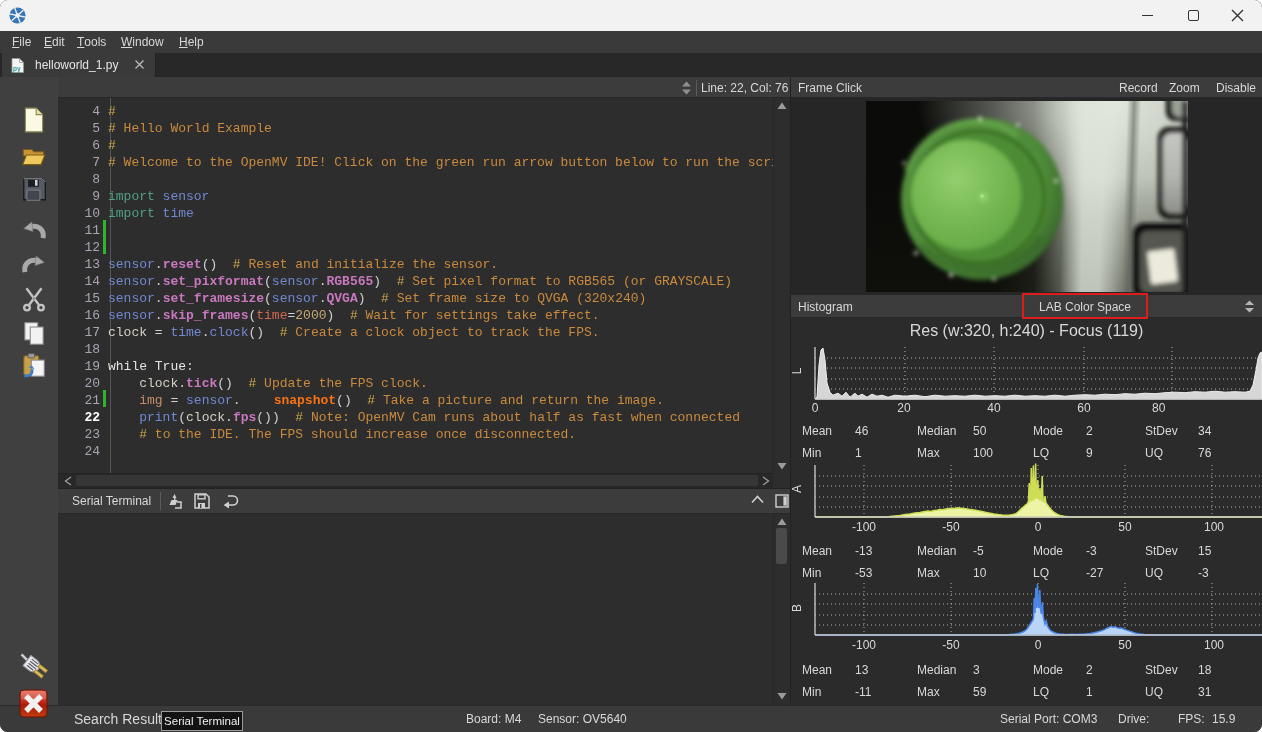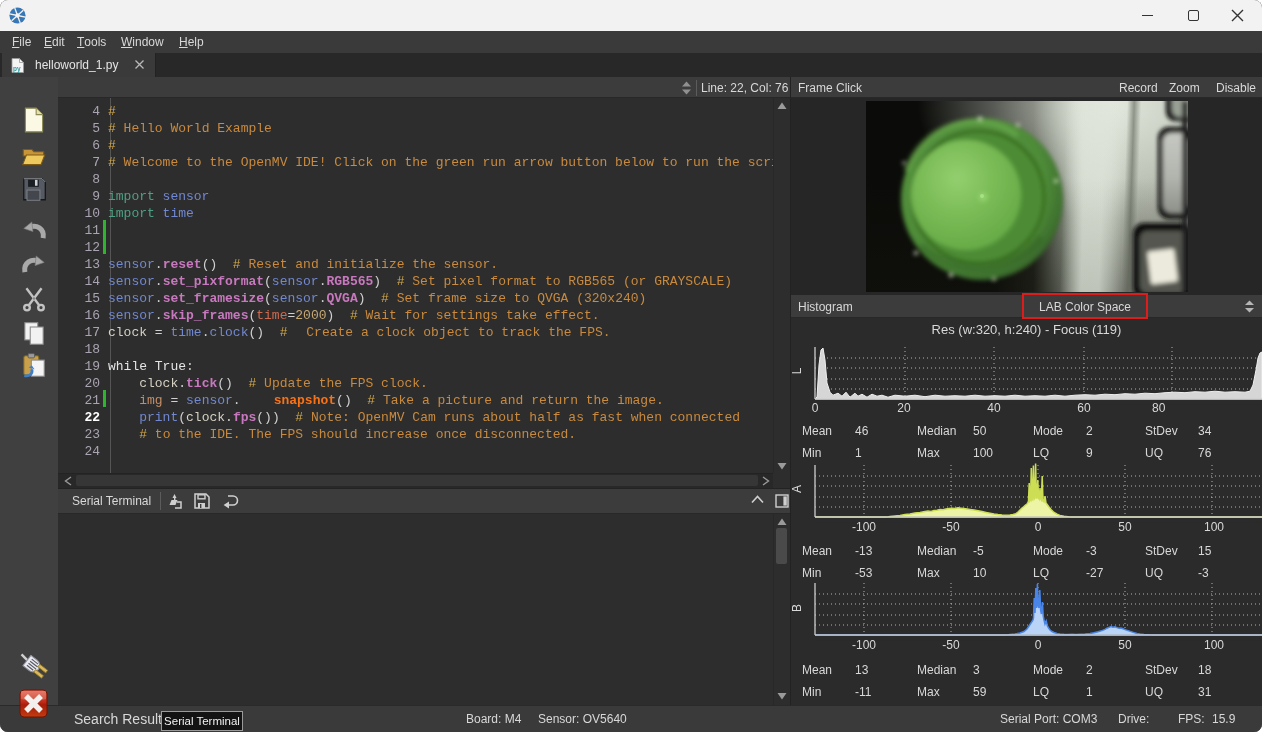--- a/index.html
+++ b/index.html
@@ -155,21 +155,21 @@
 <span style="color:#d2a94c;">#</span><span style="color:#c98a3e;"> Welcome to the OpenMV IDE! Click on the green run arrow button below to run the script!</span>
 
 <span style="color:#4fa083;">import</span><span style="color:#7288d0;"> sensor</span>
 <span style="color:#4fa083;">import</span><span style="color:#7288d0;"> time</span>
 
 
 <span style="color:#7288d0;">sensor</span><span style="color:#d0d0d0;">.</span><span style="color:#c878be;font-weight:bold;">reset</span><span style="color:#d0d0d0;">()  </span><span style="color:#d2a94c;">#</span><span style="color:#c98a3e;"> Reset and initialize the sensor.</span>
 <span style="color:#7288d0;">sensor</span><span style="color:#d0d0d0;">.</span><span style="color:#c878be;font-weight:bold;">set_pixformat</span><span style="color:#d0d0d0;">(</span><span style="color:#7288d0;">sensor</span><span style="color:#d0d0d0;">.</span><span style="color:#c878be;font-weight:bold;">RGB565</span><span style="color:#d0d0d0;">)  </span><span style="color:#d2a94c;">#</span><span style="color:#c98a3e;"> Set pixel format to RGB565 (or GRAYSCALE)</span>
 <span style="color:#7288d0;">sensor</span><span style="color:#d0d0d0;">.</span><span style="color:#c878be;font-weight:bold;">set_framesize</span><span style="color:#d0d0d0;">(</span><span style="color:#7288d0;">sensor</span><span style="color:#d0d0d0;">.</span><span style="color:#c878be;font-weight:bold;">QVGA</span><span style="color:#d0d0d0;">)  </span><span style="color:#d2a94c;">#</span><span style="color:#c98a3e;"> Set frame size to QVGA (320x240)</span>
 <span style="color:#7288d0;">sensor</span><span style="color:#d0d0d0;">.</span><span style="color:#c878be;font-weight:bold;">skip_frames</span><span style="color:#d0d0d0;">(</span><span style="color:#ce6a50;">time</span><span style="color:#d0d0d0;">=</span><span style="color:#c5a775;">2000</span><span style="color:#d0d0d0;">)  </span><span style="color:#d2a94c;">#</span><span style="color:#c98a3e;"> Wait for settings take effect.</span>
-<span style="color:#d5d1c5;">clock</span><span style="color:#d0d0d0;"> = </span><span style="color:#7288d0;">time</span><span style="color:#d0d0d0;">.</span><span style="color:#7288d0;">clock</span><span style="color:#d0d0d0;">()  </span><span style="color:#d2a94c;">#</span><span style="color:#c98a3e;margin-left:11px;"> Create a clock object to track the FPS.</span>
+<span style="color:#d5d1c5;">clock</span><span style="color:#d0d0d0;"> = </span><span style="color:#7288d0;">time</span><span style="color:#d0d0d0;">.</span><span style="color:#7288d0;">clock</span><span style="color:#d0d0d0;">()  </span><span style="color:#d2a94c;">#</span><span style="color:#c98a3e;"> Create a clock object to track the FPS.</span>
 
 <span style="color:#e5e5e5;">while True</span><span style="color:#d0d0d0;">:</span>
     <span style="color:#d5d1c5;">clock</span><span style="color:#d0d0d0;">.</span><span style="color:#c878be;font-weight:bold;">tick</span><span style="color:#d0d0d0;">()  </span><span style="color:#d2a94c;">#</span><span style="color:#c98a3e;"> Update the FPS clock.</span>
     <span style="color:#c38d66;">img</span><span style="color:#d0d0d0;"> = </span><span style="color:#7288d0;">sensor</span><span style="color:#d0d0d0;">.</span><span style="color:#f97316;font-weight:bold;margin-left:33px;">snapshot</span><span style="color:#d0d0d0;">()  </span><span style="color:#d2a94c;">#</span><span style="color:#c98a3e;"> Take a picture and return the image.</span>
     <span style="color:#7288d0;">print</span><span style="color:#d0d0d0;">(</span><span style="color:#d5d1c5;">clock</span><span style="color:#d0d0d0;">.</span><span style="color:#c878be;font-weight:bold;">fps</span><span style="color:#d0d0d0;">())  </span><span style="color:#d2a94c;">#</span><span style="color:#c98a3e;"> Note: OpenMV Cam runs about half as fast when connected</span>
     <span style="color:#d2a94c;">#</span><span style="color:#c98a3e;"> to the IDE. The FPS should increase once disconnected.</span>
 </pre>
 </div>
 <div class="abs" style="left:773px;top:98px;width:17px;height:375px;background:#2d2d2d;border-left:1px solid #282828;"></div>
 <svg class="abs" style="left:777px;top:102px" width="10" height="8" viewBox="0 0 10 8">
@@ -320,21 +320,21 @@
 </g>
 </svg>
 <div class="abs hdr" style="left:791px;top:295px;width:471px;height:23px;border-bottom:1px solid #282828;"></div>
 <div class="abs t13" style="left:798px;top:295px;height:23px;display:flex;align-items:center;">Histogram</div>
 <div class="abs t13" style="left:1022px;top:295px;width:126px;height:23px;display:flex;align-items:center;justify-content:center;">LAB Color Space</div>
 <div class="abs" style="left:1022px;top:293px;width:126px;height:26px;border:2.5px solid #dd1c1c;"></div>
 <svg class="abs" style="left:1244px;top:300px" width="11" height="13" viewBox="0 0 11 13">
 <path d="M5.5,0.5 L10,5 H1 Z" fill="#b5b5b5"></path>
       <path d="M5.5,12.5 L1,8 H10 Z" fill="#b5b5b5"></path>
     </svg>
-<div class="abs t13" style="left:791px;top:322px;width:471px;text-align:center;font-size:13px;">Res (w:320, h:240) - Focus (119)</div>
+<div class="abs t13" style="left:791px;top:322px;width:471px;text-align:center;font-size:16px;">Res (w:320, h:240) - Focus (119)</div>
 <svg class="abs" style="left:790px;top:318px" width="472" height="387" viewBox="0 0 472 387">
       <g>
         <line x1="25" y1="40" x2="472" y2="40" stroke="#c9c9c9" stroke-width="1" stroke-dasharray="1 3" opacity="0.85"></line>
         <line x1="25" y1="50" x2="472" y2="50" stroke="#c9c9c9" stroke-width="1" stroke-dasharray="1 3" opacity="0.85"></line>
         <line x1="25" y1="61" x2="472" y2="61" stroke="#c9c9c9" stroke-width="1" stroke-dasharray="1 3" opacity="0.85"></line>
         <line x1="25" y1="71" x2="472" y2="71" stroke="#c9c9c9" stroke-width="1" stroke-dasharray="1 3" opacity="0.85"></line>
         <line x1="115" y1="29" x2="115" y2="80" stroke="#c9c9c9" stroke-width="1" stroke-dasharray="1 3" opacity="0.85"></line>
         <line x1="204" y1="29" x2="204" y2="80" stroke="#c9c9c9" stroke-width="1" stroke-dasharray="1 3" opacity="0.85"></line>
         <line x1="294" y1="29" x2="294" y2="80" stroke="#c9c9c9" stroke-width="1" stroke-dasharray="1 3" opacity="0.85"></line>
         <line x1="382" y1="29" x2="382" y2="80" stroke="#c9c9c9" stroke-width="1" stroke-dasharray="1 3" opacity="0.85"></line>

